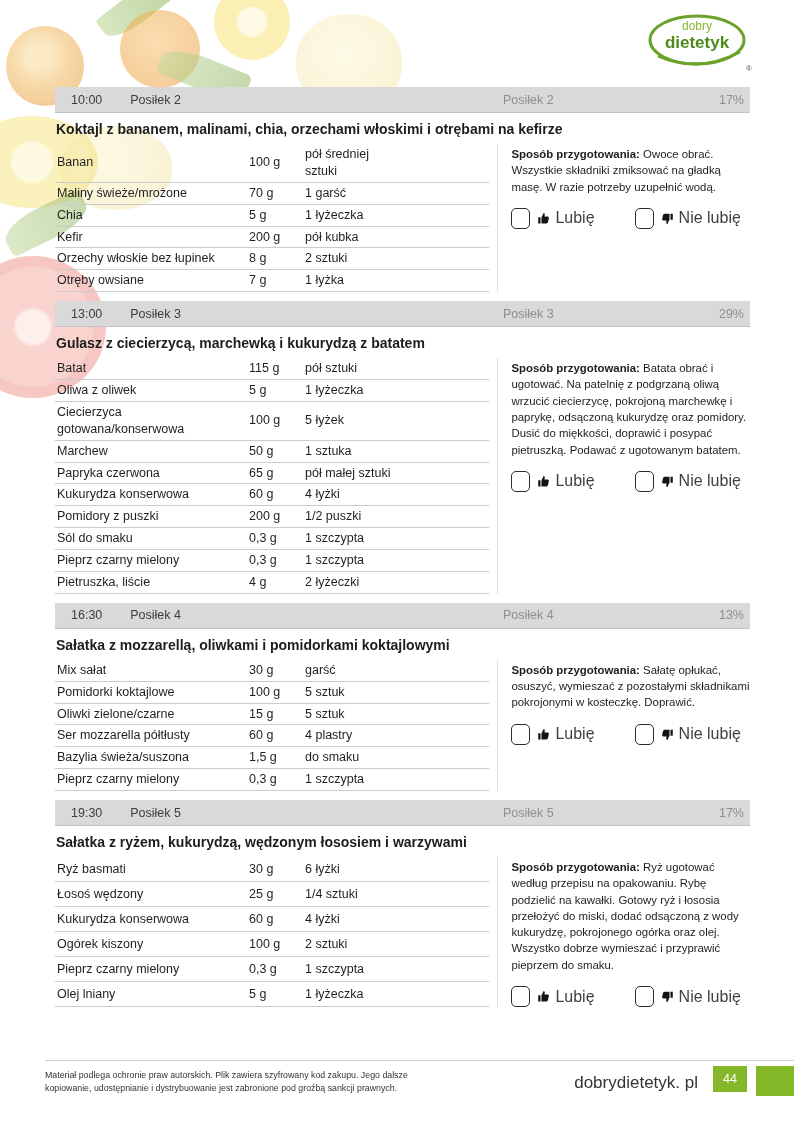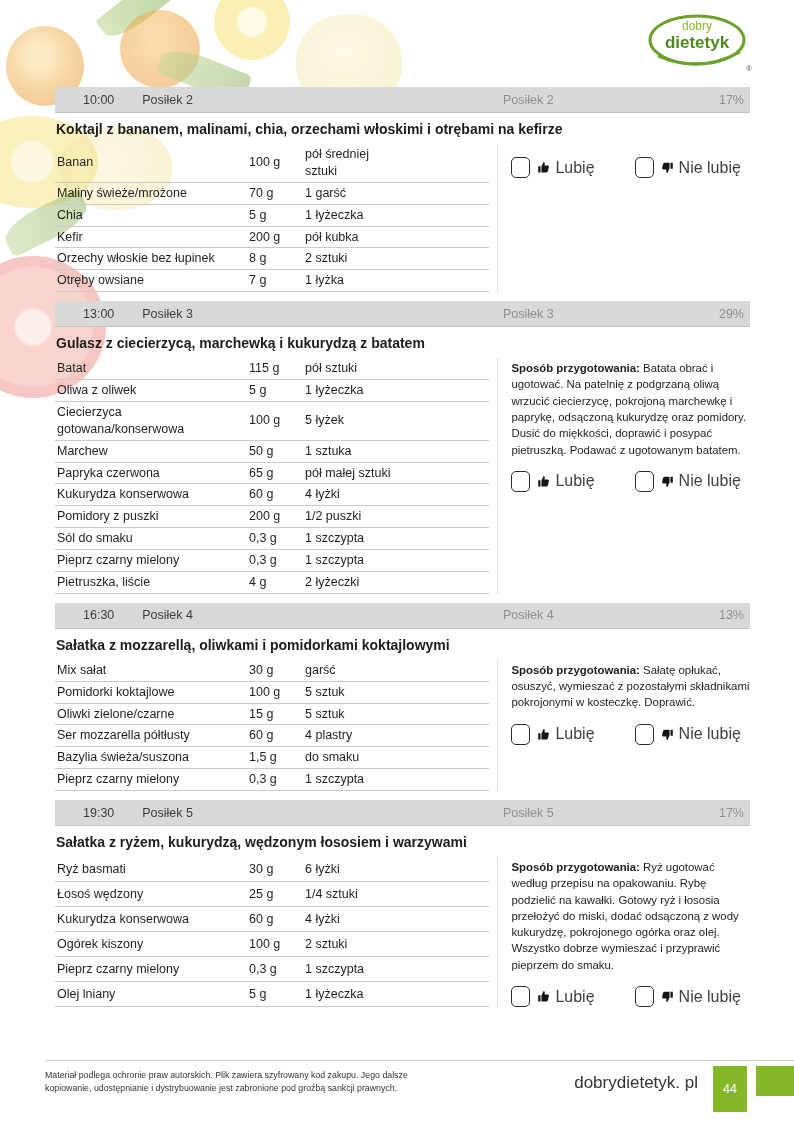--- a/index.html
+++ b/index.html
@@ -44,21 +44,21 @@
   
   .content { position:absolute; left:55px; top:87px; width:695px; }
 
   .meal-section { margin-bottom: 9px; }
   .meal-bar {
     position: relative;
     height: 26px; background:#d9d9d9; border-bottom:1px solid #c3c3c3;
     display:flex; align-items:center;
     font-size:12.5px; color:#3c3c3c;
   }
-  .meal-time { margin-left:28px; }
+  .meal-time { margin-left:16px; }
   .meal-name { margin-left:28px; }
   .meal-name-right { position:absolute; left:448px; color:#8f8f8f; }
   .meal-percent { position:absolute; right:6px; color:#8f8f8f; }
 
   .recipe-title { font-size:14px; font-weight:bold; color:#1d1d1d; margin:8px 0 6px 1px; line-height:17px; }
 
   .meal-body { display:flex; align-items:stretch; }
   table.ingredients { width:437px; border-collapse:collapse; }
   table.ingredients td {
     border-bottom:1px solid #cbcbcb;
@@ -81,21 +81,21 @@
   .rating { display:flex; align-items:center; font-size:16px; color:#3f3f3f; cursor:pointer; }
   .checkbox { width:19px; height:21px; border:1.6px solid #2c2c2c; border-radius:5px; background:#fff; margin-right:7px; flex:none; }
   .thumb { width:13px; height:13px; margin-right:5px; fill:#141414; flex:none; }
   .thumb.down { transform: scale(-1,-1); }
 
   
   .footer-line { position:absolute; left:45px; right:0; top:1060px; height:1px; background:#cfcfcf; }
   .footer-copy { position:absolute; left:45px; top:1069px; width:400px; font-size:8.8px; line-height:1.5; color:#333; }
   .footer-site { position:absolute; left:480px; top:1073px; width:218px; text-align:right; font-size:17px; color:#333; }
   .page-num {
-    position:absolute; left:713px; top:1066px; width:34px; height:46px;
+    position:absolute; left:713px; top:1066px; width:34px; height:26px;
     background:#84b829; color:#fff; font-size:12.5px;
     display:flex; align-items:center; justify-content:center;
   }
   .corner-box { position:absolute; left:756px; top:1066px; width:38px; height:30px; background:#84b829; }
 </style>
 </head>
 <body>
 
 <div class="page">
 
@@ -158,20 +158,24 @@
               </tr>
               <tr>
                 <td class="ing-name">Otręby owsiane</td>
                 <td class="ing-amount">7 g</td>
                 <td class="ing-portion"><span>1 łyżka</span></td>
               </tr>
             </tbody>
         </table>
         <div class="vsep"></div>
         <aside class="prep-col">
+          <p class="prep-text">
+            <strong>Sposób przygotowania:</strong>
+            <span>Owoce obrać. Wszystkie składniki zmiksować na gładką masę. W razie potrzeby uzupełnić wodą.</span>
+          </p>
           <div class="ratings">
             <label class="rating">
               <span class="checkbox"></span>
               <svg class="thumb" viewBox="0 0 16 16">
                   <path d="M1.5 6.5h2.8V14H1.5z M5.5 14V6.8L8.1 1.3c.9.1 1.6.8 1.5 1.9l-.4 2.3h4c.9 0 1.6.9 1.4 1.8l-1.1 4.9c-.2.9-1 1.8-1.9 1.8z"></path>
                 </svg>
               <span>Lubię</span>
             </label>
             <label class="rating">
               <span class="checkbox"></span>

